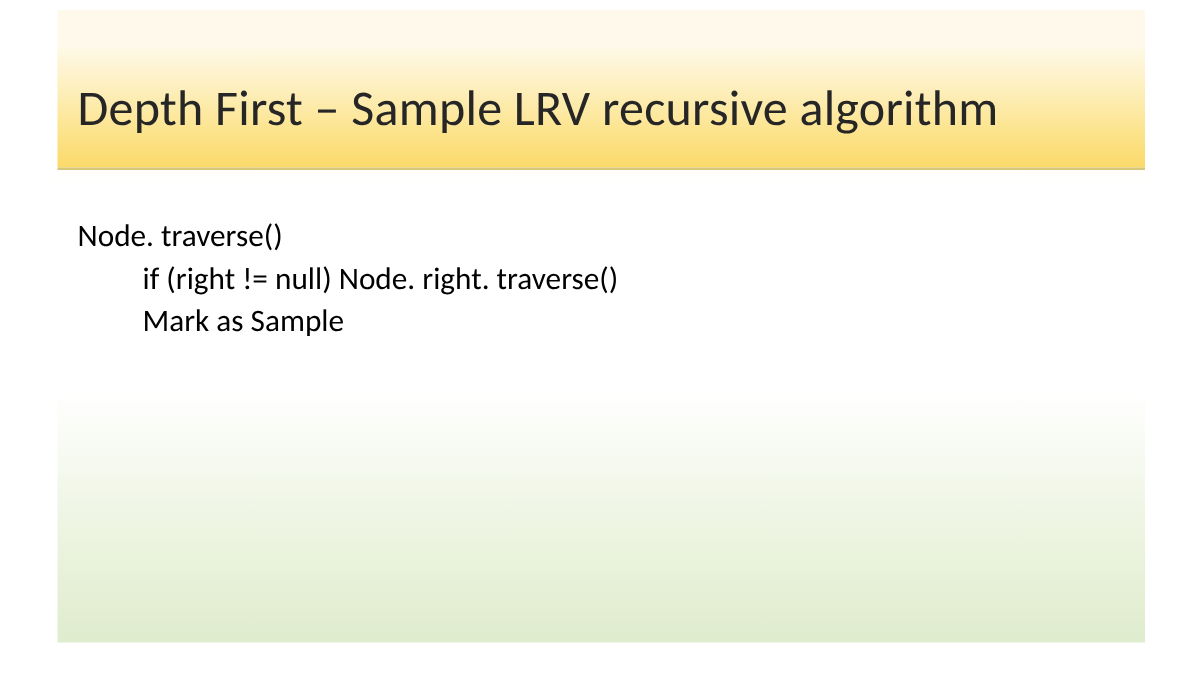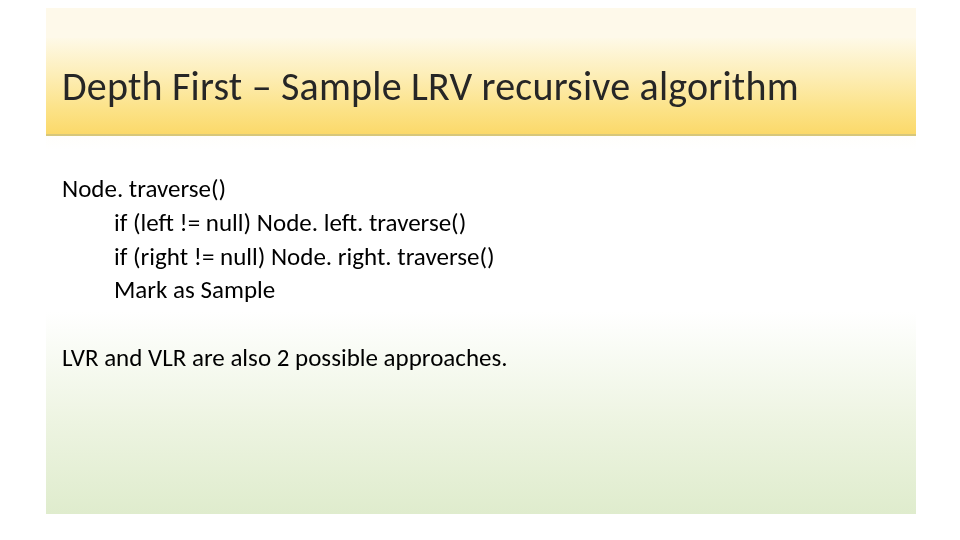--- a/index.html
+++ b/index.html
@@ -76,22 +76,20 @@
 <body>
 
 <div class="slide">
 
   <div class="title-band">
     <div class="title-text">Depth First – Sample LRV recursive algorithm</div>
   </div>
 
   <div class="body">
     <div>Node. traverse()</div>
-    <div class="pad1">if (left != null) Node. left. traverse()</div>
     <div class="pad1">if (right != null) Node. right. traverse()</div>
     <div class="pad1">Mark as Sample</div>
 
     <div class="gap"></div>
 
-    <div>LVR and VLR are also 2 possible approaches.</div>
   </div>
 
 </div>
 
 </body></html>

